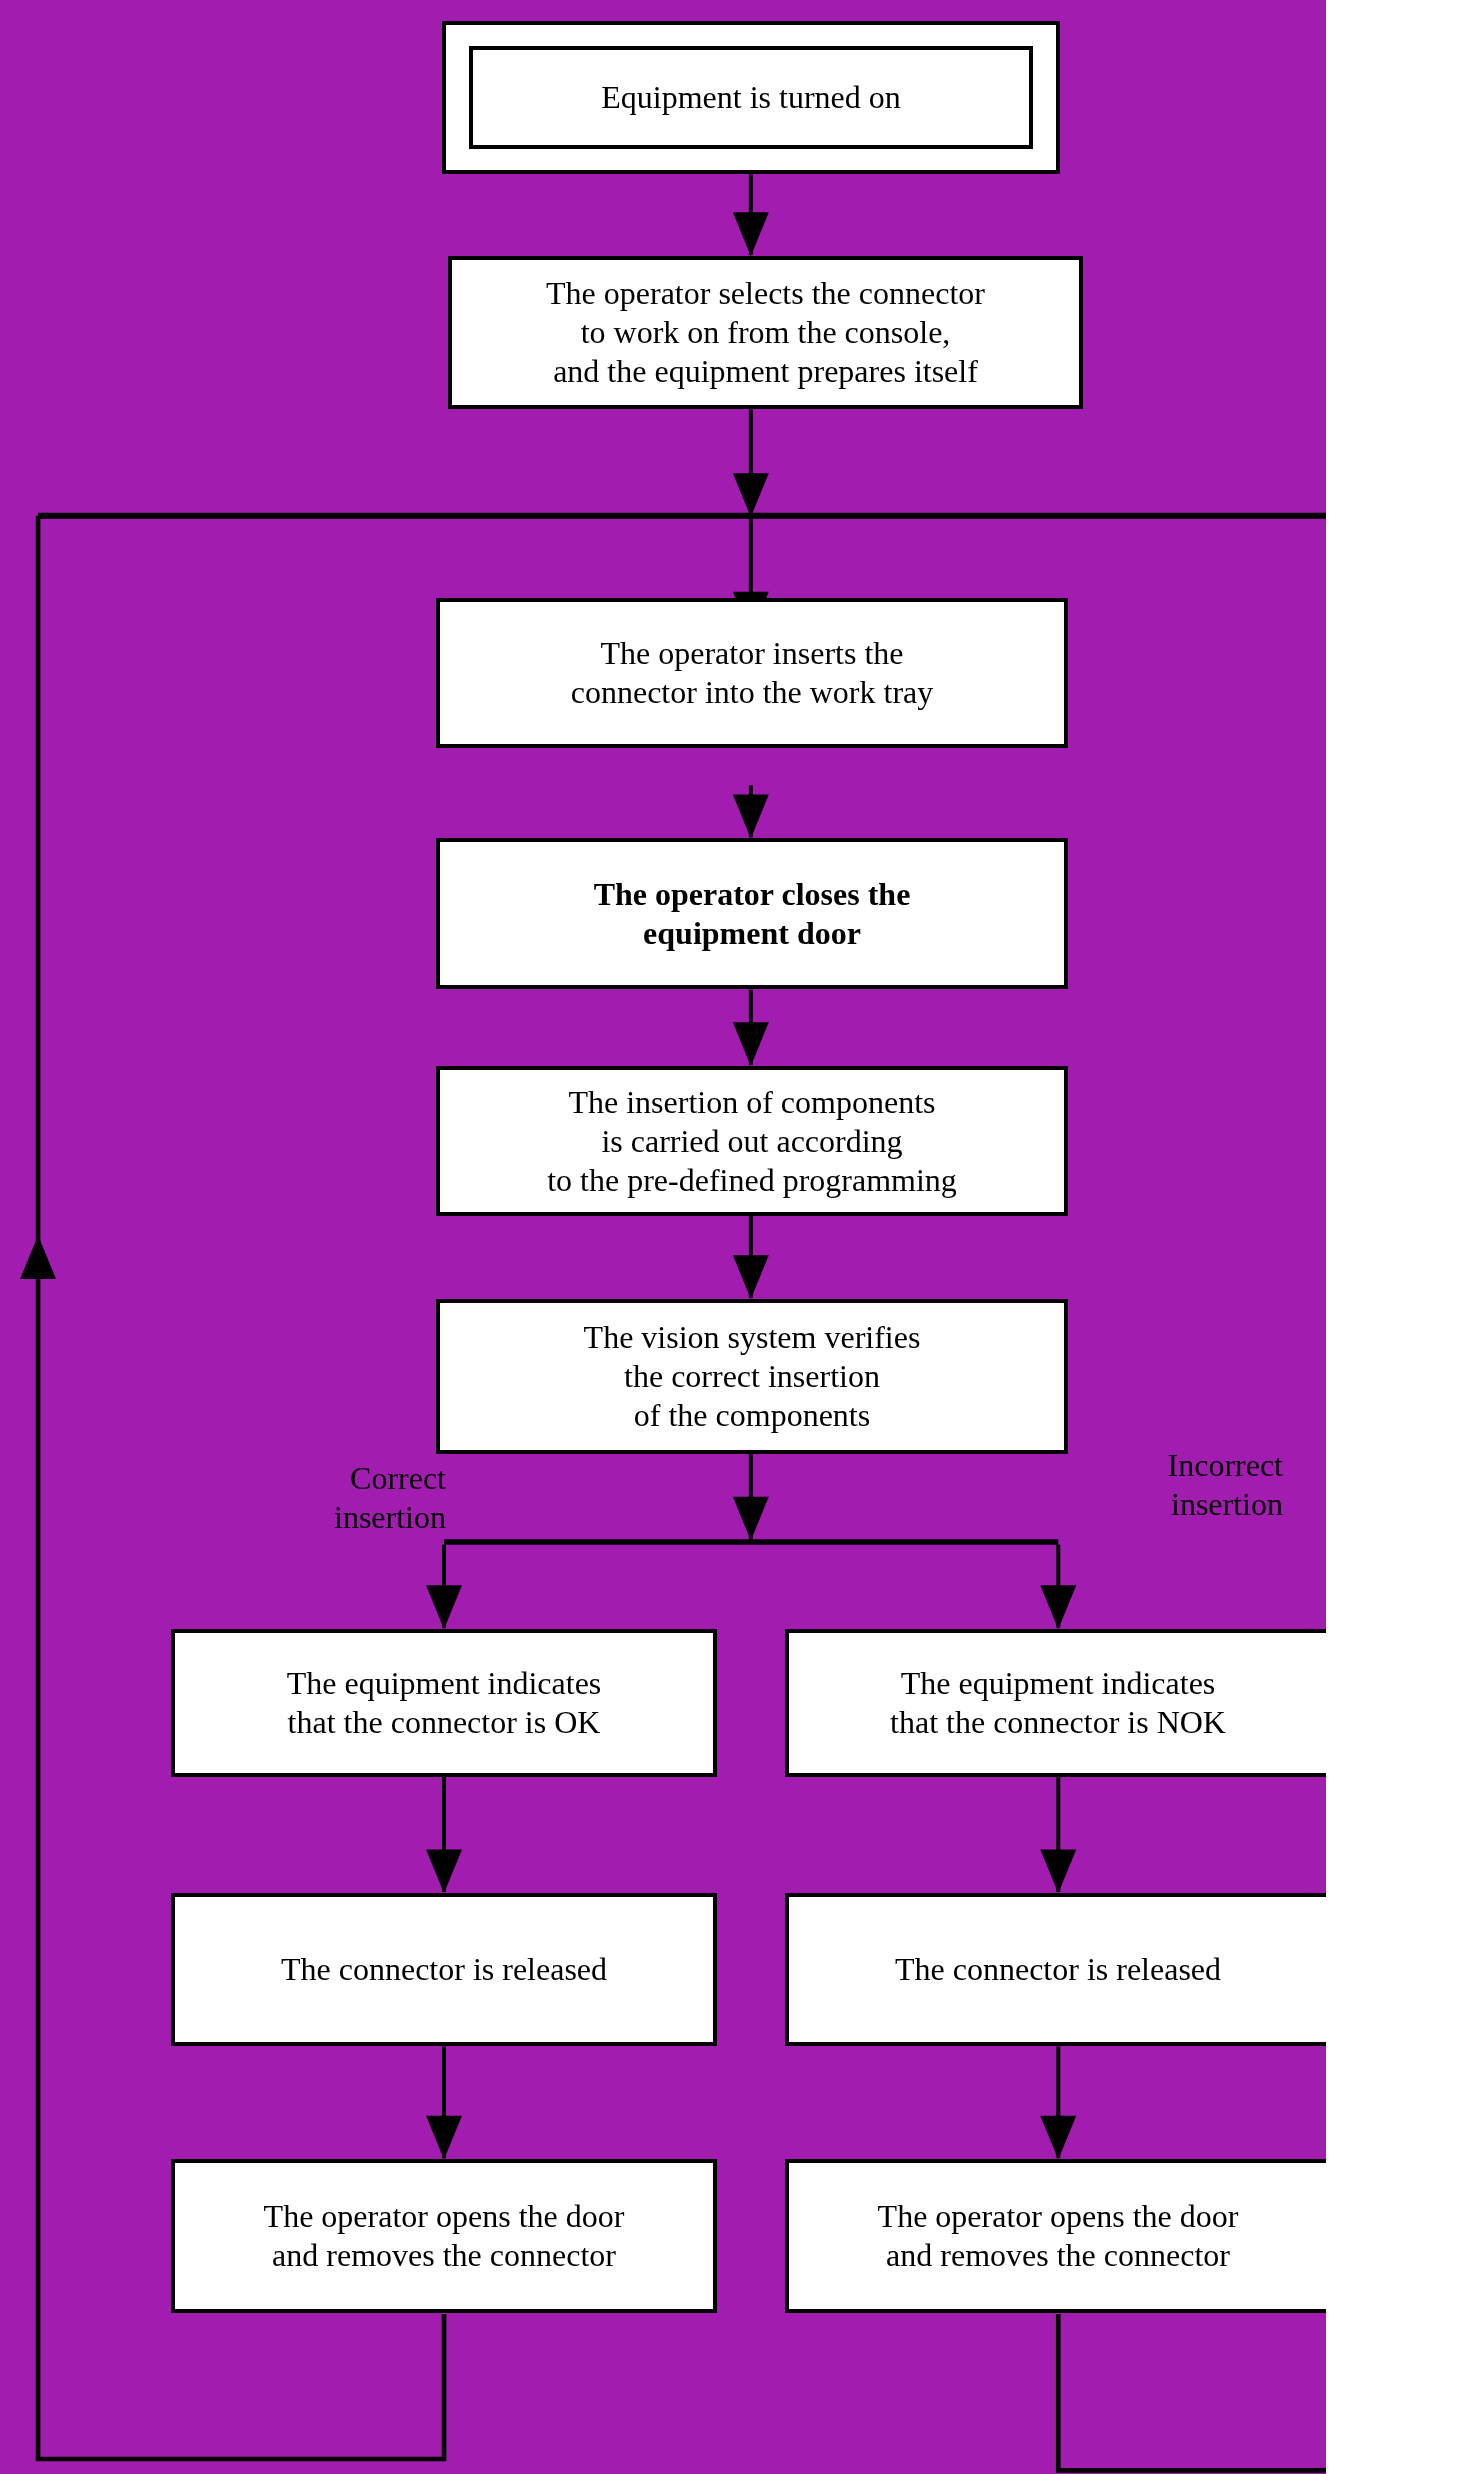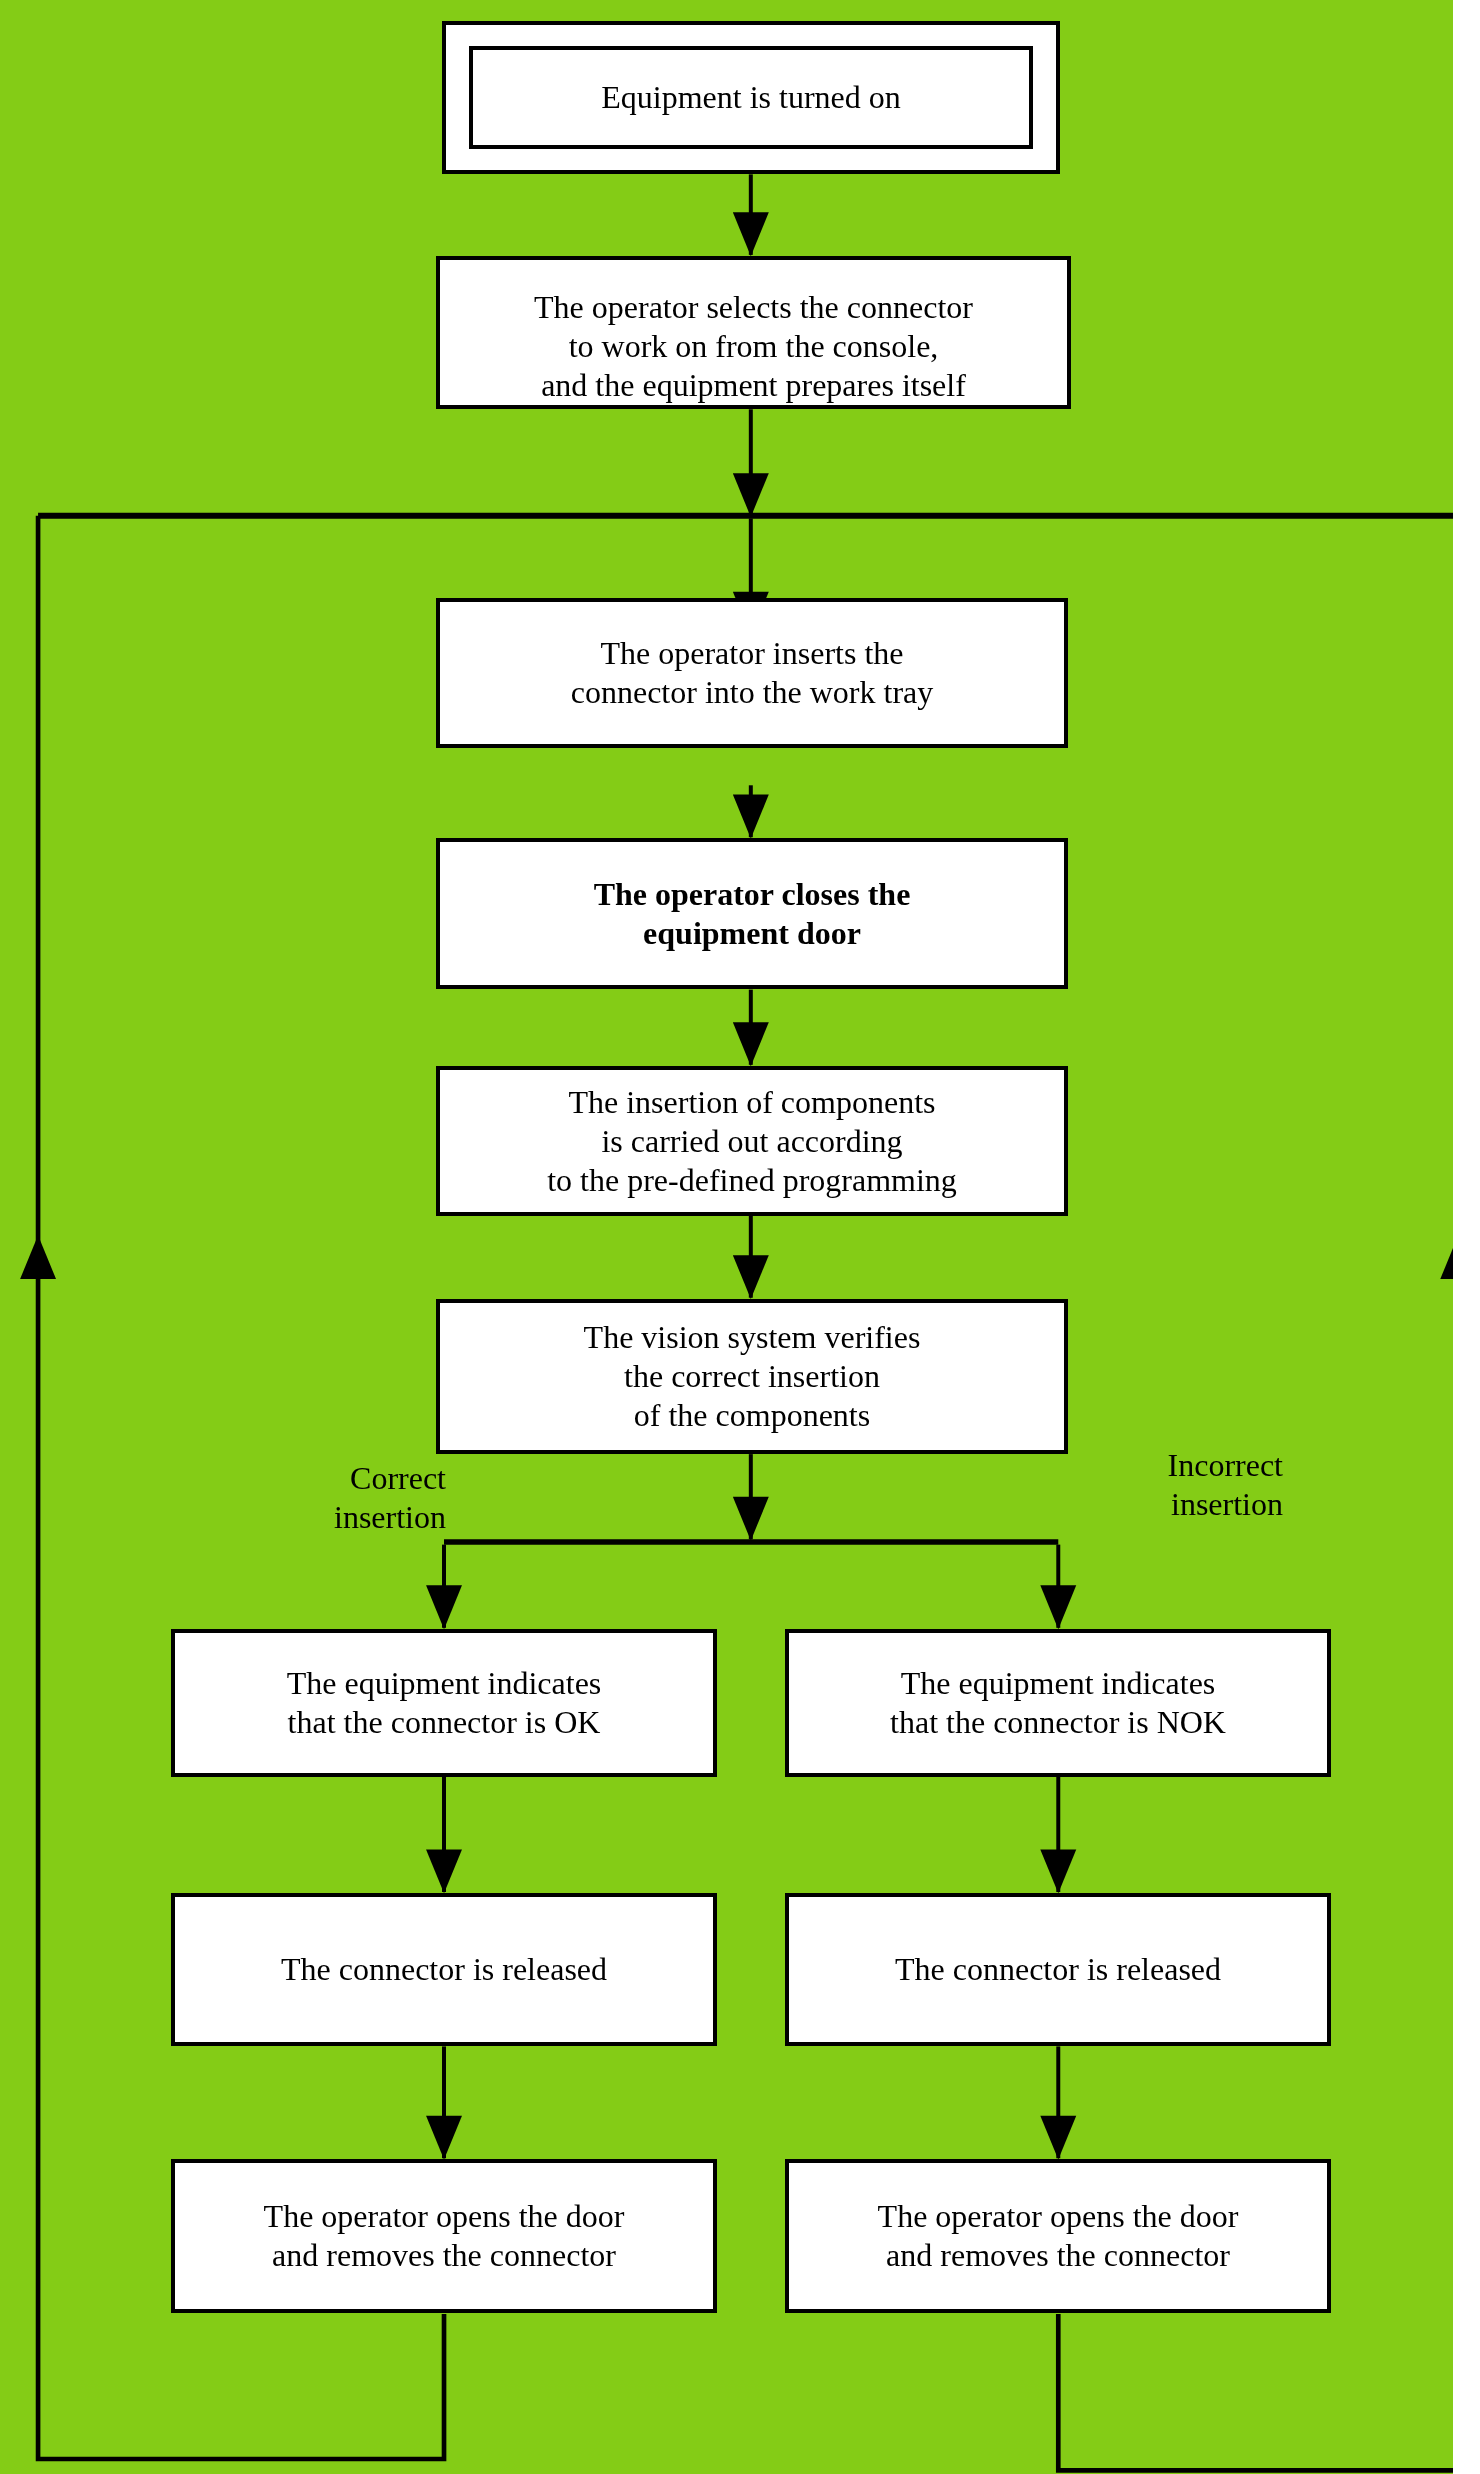--- a/index.html
+++ b/index.html
@@ -1,20 +1,20 @@
 <!DOCTYPE html>
 <html style="font-size:10.6px"><head>
 <meta charset="utf-8">
 <style>
   html, body { margin: 0; padding: 0; background: #ffffff; }
   .canvas {
     position: relative;
-    width: 1453px;
+    width: 1326px;
     height: 2475px;
-    background: #84cc16;
+    background: #a21caf;
     color: #000000;
     font-family: "Liberation Serif", serif;
     overflow: hidden;
   }
   svg.connectors {
     position: absolute;
     left: 0; top: 0;
     width: 1481px; height: 2475px;
   }
   svg.connectors path {
@@ -100,21 +100,21 @@
     <polygon points="30,1922 84,1922 57,1856"></polygon>
     <polygon points="2164,1922 2218,1922 2191,1856"></polygon>
   </svg>
 
   <div class="node double-outer" style="left:442px; top:21px; width:618px; height:153px;">
     <div class="double-inner">
       <span class="node-label">Equipment is turned on</span>
     </div>
   </div>
 
-  <div class="node" style="left:436px; top:256px; width:635px; height:153px;align-items:flex-end;">
+  <div class="node" style="left:448px; top:256px; width:635px; height:153px;">
     <span class="node-label">The operator selects the connector
 to work on from the console,
 and the equipment prepares itself</span>
   </div>
 
   <div class="node" style="left:436px; top:598px; width:632px; height:150px;">
     <span class="node-label">The operator inserts the
 connector into the work tray</span>
   </div>
 

